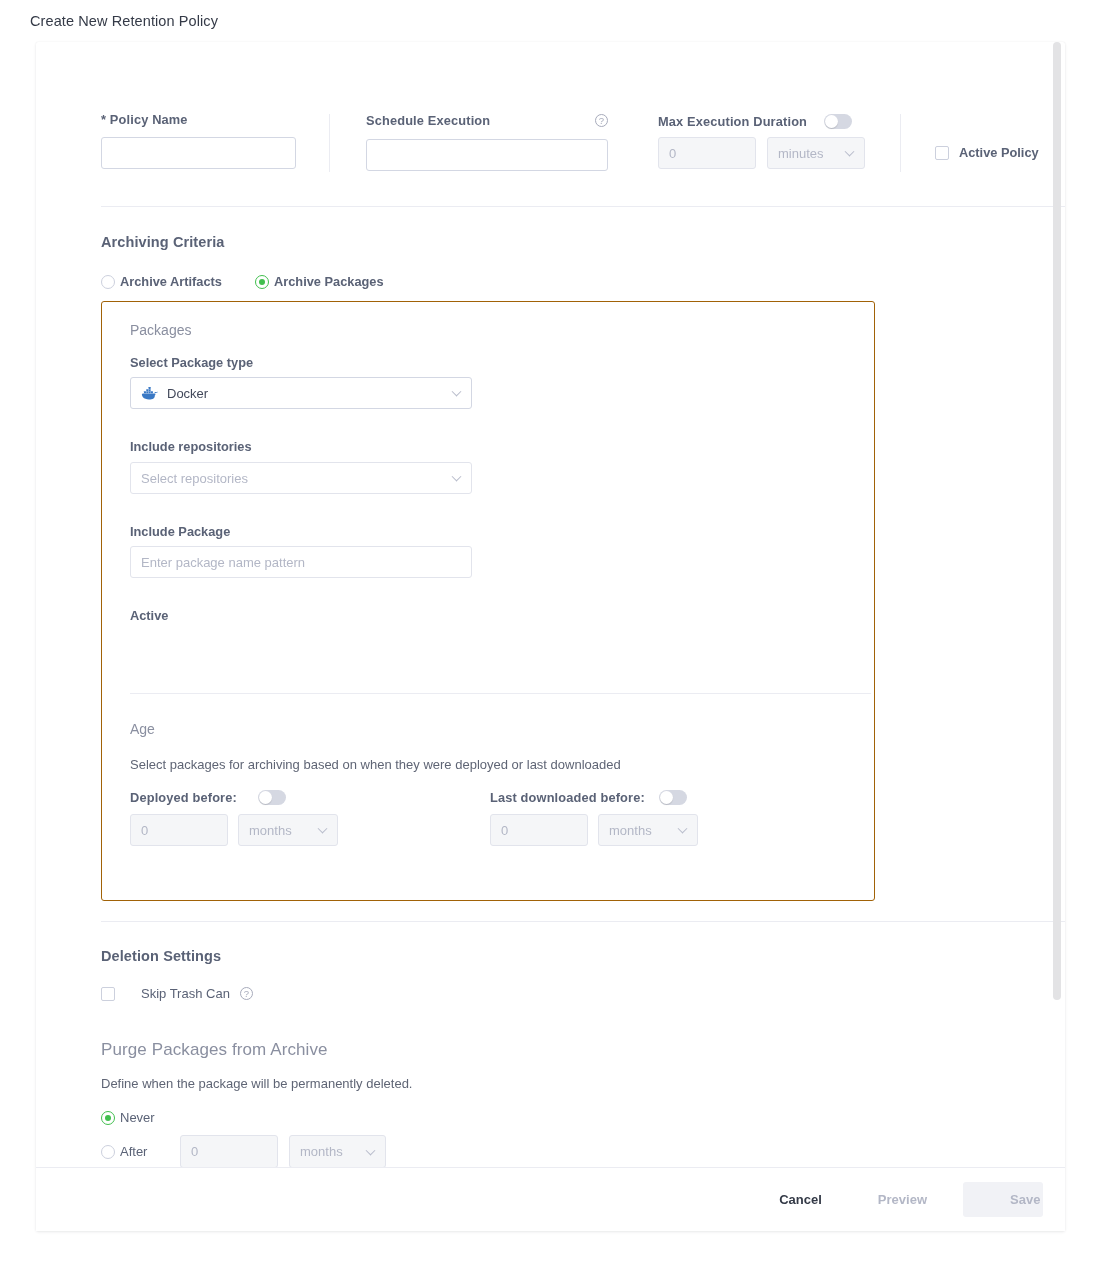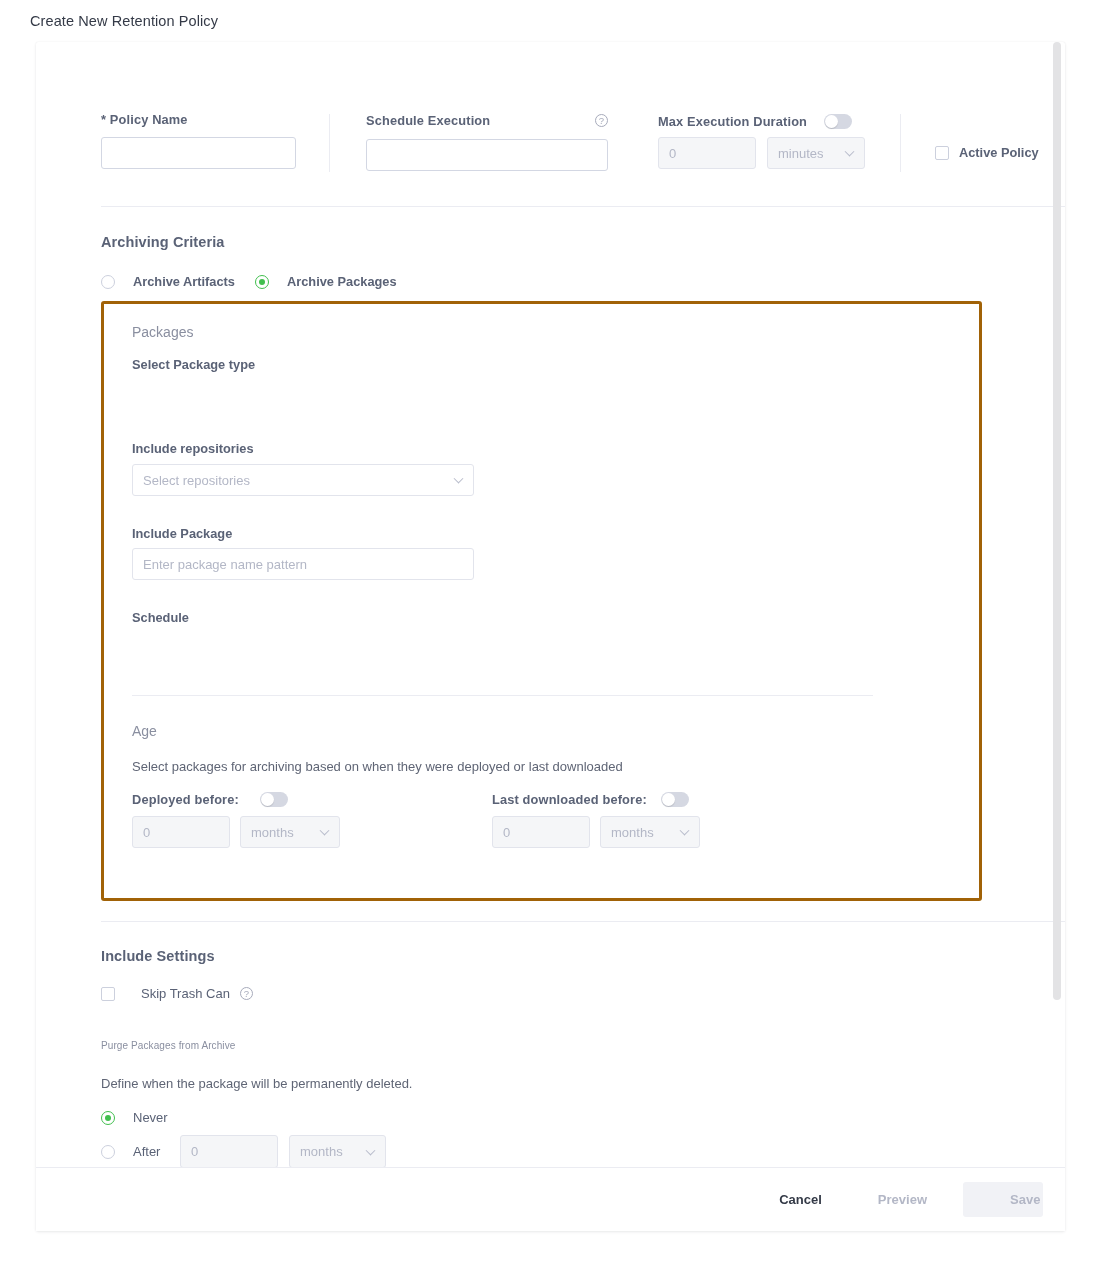--- a/index.html
+++ b/index.html
@@ -177,21 +177,21 @@
   
   .section-title {
     position: absolute;
     font-size: 14.5px;
     font-weight: bold;
     color: #5a6276;
     letter-spacing: .1px;
   }
   .sub-title {
     position: absolute;
-    font-size: 10px;
+    font-size: 17px;
     font-weight: 400;
     color: #8a8fa0;
     letter-spacing: .1px;
   }
 
   
   .radio-row { position: absolute; display: flex; align-items: center; }
   .radio {
     width: 14px; height: 14px;
     border: 1px solid #ccd0dd;
@@ -205,35 +205,35 @@
   .radio.checked { border-color: #41bf4e; border-width: 1px; }
   .radio.checked::after {
     content: "";
     position: absolute;
     left: 3px; top: 3px;
     width: 6px; height: 6px;
     border-radius: 50%;
     background: #41bf4e;
   }
   .radio-label {
-    margin-left: 18px;
+    margin-left: 5px;
     font-size: 12.8px;
     font-weight: bold;
     color: #5a6276;
     white-space: nowrap;
     text-align: right;
   }
   .radio-label.light { font-weight: 400; color: #5a6276; font-size: 13px; }
 
   
   .inner-box {
     position: absolute;
     left: 65px; top: 259px;
-    width: 881px; height: 600px;
-    border: 3px solid #a16207;
+    width: 774px; height: 600px;
+    border: 1px solid #a16207;
     border-radius: 3px;
     background: #fff;
   }
   .inner-label {
     position: absolute;
     font-size: 14px;
     color: #8a8fa0;
     font-weight: 400;
   }
   .small-label {
@@ -348,33 +348,50 @@
         <span class="radio checked"></span>
         <span class="radio-label">Archive Packages</span>
       </div>
 
       <div class="inner-box">
 
         <div class="inner-label" style="left:28px; top:20px;">Packages</div>
 
         <div class="small-label" style="left:28px; top:53px;">Select Package type</div>
 
+        <div class="select-box enabled" style="position:absolute; left:28px; top:75px; width:342px;">
+          <svg class="docker-icon" viewBox="0 0 24 20">
+            <g fill="#3a79c5">
+              <rect x="4.1" y="7.6" width="2.9" height="2.7" rx=".3"></rect>
+              <rect x="7.4" y="7.6" width="2.9" height="2.7" rx=".3"></rect>
+              <rect x="10.7" y="7.6" width="2.9" height="2.7" rx=".3"></rect>
+              <rect x="14.0" y="7.6" width="2.9" height="2.7" rx=".3"></rect>
+              <rect x="7.4" y="4.6" width="2.9" height="2.7" rx=".3"></rect>
+              <rect x="10.7" y="4.6" width="2.9" height="2.7" rx=".3"></rect>
+              <rect x="10.7" y="1.6" width="2.9" height="2.7" rx=".3"></rect>
+              <path d="M1.2 10.8h19.1c.5 1.4-.1 2.6-.9 3.1.4 1.4-.3 2.9-1.6 3.8-1.6 1.1-4 1.5-6.6 1.5-3.6 0-6.8-.9-8.5-3-.9-1.1-1.4-2.5-1.6-4 0-.3.1-.6.4-.8.4-.4 1.1-.6 1.7-.6z"></path>
+              <path d="M19.2 9.1c.9-.6 2.1-.5 2.8.1.3-.9 1.2-1.3 1.9-1-.4 1.1-1.5 1.9-2.7 1.9-.7 0-1.4-.3-2-.6z" opacity=".95"></path>
+            </g>
+          </svg>
+          <span>Docker</span>
+          <span class="chev"></span>
+        </div>
 
         <div class="small-label" style="left:28px; top:137px;">Include repositories</div>
 
         <div class="select-box" style="position:absolute; left:28px; top:160px; width:342px; background:#fff; border-color:#e2e4ec;">
           <span>Select repositories</span>
           <span class="chev"></span>
         </div>
 
         <div class="small-label" style="left:28px; top:222px;">Include Package</div>
 
         <input class="text-input" type="text" style="position: absolute; left: 28px; top: 244px; width: 342px; height: 32px; border-color: rgb(226, 228, 236);" placeholder="Enter package name pattern">
 
-        <div class="small-label" style="left:28px; top:306px;">Schedule</div>
+        <div class="small-label" style="left:28px; top:306px;">Active</div>
 
 
         <div class="hdiv" style="left:28px; top:391px; width:741px;"></div>
 
         <div class="inner-label" style="left:28px; top:419px;">Age</div>
 
         <div class="body-text" style="left:28px; top:455px;">Select packages for archiving based on when they were deployed or last downloaded</div>
 
         <div style="position:absolute; left:28px; top:488px; display:flex; align-items:center;">
           <span class="field-label">Deployed before:</span>
@@ -396,21 +413,21 @@
         </div>
         <input class="text-input disabled" type="text" disabled="" style="position: absolute; left: 388px; top: 512px; width: 98px; height: 32px;" placeholder="0">
         <div class="select-box" style="position:absolute; left:496px; top:512px; width:100px;">
           <span>months</span>
           <span class="chev"></span>
         </div>
       </div>
 
       <div class="hdiv" style="left:65px; top:879px; width:965px;"></div>
 
-      <div class="section-title" style="left:65px; top:906px;">Include Settings</div>
+      <div class="section-title" style="left:65px; top:906px;">Deletion Settings</div>
 
       <div style="position:absolute; left:65px; top:944px; display:flex; align-items:center;">
         <span class="checkbox"></span>
         <span style="margin-left:26px; font-size:13px; color:#5a6276;">Skip Trash Can</span>
         <span class="help-icon" style="position:relative; margin-left:10px; top:0;">?</span>
       </div>
 
       <div class="sub-title" style="left:65px; top:998px;">Purge Packages from Archive</div>
 
       <div class="body-text" style="left:65px; top:1034px;">Define when the package will be permanently deleted.</div>

